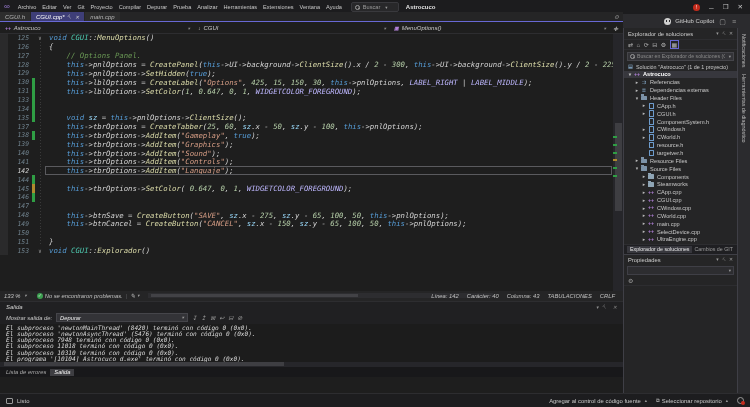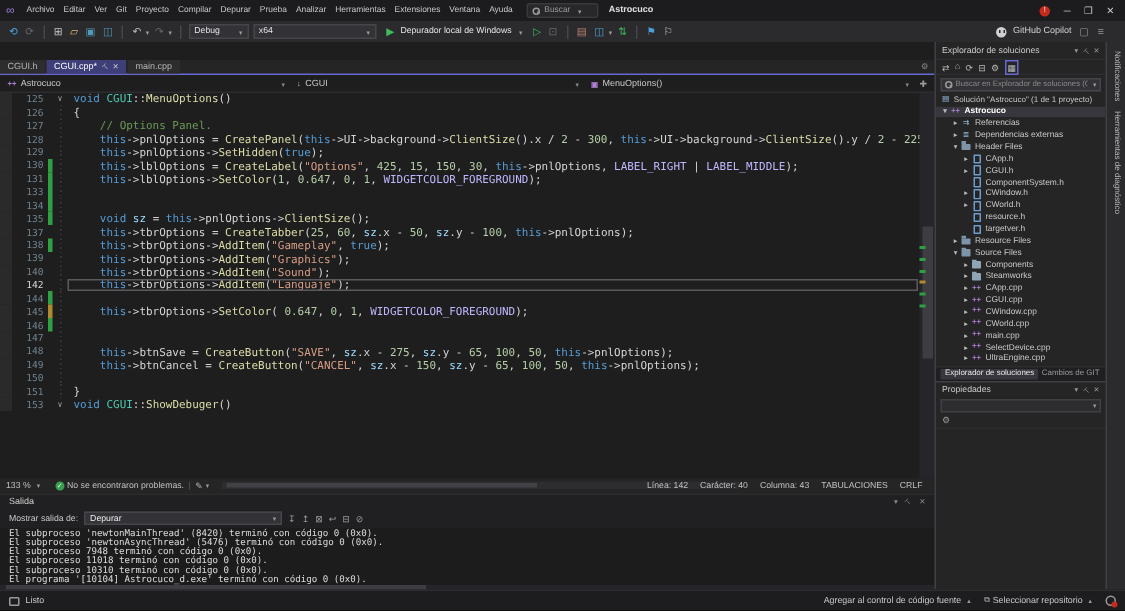--- a/index.html
+++ b/index.html
@@ -34,21 +34,21 @@
   .combo { height:10px; background:#333337; border:1px solid #45454a; display:flex; align-items:center;
            justify-content:space-between; padding:0 3px; color:#e4e4e4; font-size:5.8px; }
   .caret { font-size:4.5px; color:#9a9a9a; margin-left:2px; }
   .runbtn { display:flex; align-items:center; gap:3px; color:#e4e4e4; font-size:5.8px; padding:0 3px; }
   .copilot { margin-left:auto; display:flex; align-items:center; gap:4px; padding-right:8px; color:#d0d0d0; font-size:6px; }
   .cop-ico { width:7px; height:7px; border-radius:50%; background:#d0d0d0; position:relative; }
   .cop-ico::before { content:""; position:absolute; left:1.5px; top:2.5px; width:1.2px; height:2px; background:#2b2b2e; }
   .cop-ico::after { content:""; position:absolute; right:1.5px; top:2.5px; width:1.2px; height:2px; background:#2b2b2e; }
 
   
-  .editorcol { position:absolute; left:0; top:40px; width:623px; height:365px; background:#1e1e1e; }
+  .editorcol { position:absolute; left:0; top:12px; width:623px; height:365px; background:#1e1e1e;font-style:italic; }
   .tabsrow { position:absolute; left:0; top:0; width:623px; height:10px; background:#252526;
              border-bottom:1.5px solid #6868d4; display:flex; align-items:stretch; font-size:6px; }
   .tab { display:flex; align-items:center; gap:3px; padding:0 5px; background:#2d2d2d; color:#b5b5b5;
          margin-right:1px; white-space:nowrap; }
   .tab.active { background:#3e3e78; color:#ffffff; }
   .tab .pin { display:inline-block; transform:rotate(135deg); font-size:5px; color:#cfcfcf; }
   .tab .x { font-size:5px; color:#cfcfcf; }
   .tabs-gear { margin-left:auto; align-self:center; font-size:5.5px; color:#8a8a8a; padding-right:4px; }
   .breadcrumb { position:absolute; left:0; top:11.5px; width:623px; height:10px; background:#1e1e1e;
                 border-bottom:1px solid #2d2d30; display:flex; align-items:center; font-size:6px; color:#c8c8c8; }
@@ -369,20 +369,27 @@
           <span class="fold g"></span>
           <span class="code"><span class="tk-pl">    </span><span class="tk-kw">this</span><span class="tk-pl">-&gt;tbrOptions-&gt;</span><span class="tk-fn">AddItem</span><span class="tk-pl">(</span><span class="tk-str">"Graphics"</span><span class="tk-pl">);</span></span>
         </div>
         <div class="cl">
           <span class="bp"></span>
           <span class="ln">140</span>
           <span class="chg "></span>
           <span class="fold g"></span>
           <span class="code"><span class="tk-pl">    </span><span class="tk-kw">this</span><span class="tk-pl">-&gt;tbrOptions-&gt;</span><span class="tk-fn">AddItem</span><span class="tk-pl">(</span><span class="tk-str">"Sound"</span><span class="tk-pl">);</span></span>
         </div>
+        <div class="cl">
+          <span class="bp"></span>
+          <span class="ln">141</span>
+          <span class="chg "></span>
+          <span class="fold g"></span>
+          <span class="code"><span class="tk-pl">    </span><span class="tk-kw">this</span><span class="tk-pl">-&gt;tbrOptions-&gt;</span><span class="tk-fn">AddItem</span><span class="tk-pl">(</span><span class="tk-str">"Controls"</span><span class="tk-pl">);</span></span>
+        </div>
         <div class="cl cur">
           <span class="bp"></span>
           <span class="ln">142</span>
           <span class="chg "></span>
           <span class="fold g"></span>
           <span class="code"><span class="tk-pl">    </span><span class="tk-kw">this</span><span class="tk-pl">-&gt;tbrOptions-&gt;</span><span class="tk-fn">AddItem</span><span class="tk-pl">(</span><span class="tk-str">"Languaje"</span><span class="tk-pl">);</span></span>
         </div>
         <div class="cl">
           <span class="bp"></span>
           <span class="ln">144</span>
@@ -437,21 +444,21 @@
           <span class="ln">151</span>
           <span class="chg "></span>
           <span class="fold g"></span>
           <span class="code"><span class="tk-pl">}</span></span>
         </div>
         <div class="cl">
           <span class="bp"></span>
           <span class="ln">153</span>
           <span class="chg "></span>
           <span class="fold">∨</span>
-          <span class="code"><span class="tk-kw">void</span><span class="tk-pl"> </span><span class="tk-ty">CGUI</span><span class="tk-pl">::</span><span class="tk-fn">ShowDebuger</span><span class="tk-pl">()</span></span>
+          <span class="code"><span class="tk-kw">void</span><span class="tk-pl"> </span><span class="tk-ty">CGUI</span><span class="tk-pl">::</span><span class="tk-fn">Explorador</span><span class="tk-pl">()</span></span>
         </div>
       </div>
     <div class="vscroll">
       <div class="vthumb"></div>
     <div class="vmark" style="top: 40%; background: rgb(47, 158, 68);"></div>
         <div class="vmark" style="top: 43%; background: rgb(47, 158, 68);"></div>
         <div class="vmark" style="top: 46%; background: rgb(47, 158, 68);"></div>
         <div class="vmark" style="top: 49%; background: rgb(176, 138, 46);"></div>
         <div class="vmark" style="top: 52%; background: rgb(47, 158, 68);"></div>
         <div class="vmark" style="top: 55%; background: rgb(47, 158, 68);"></div>

